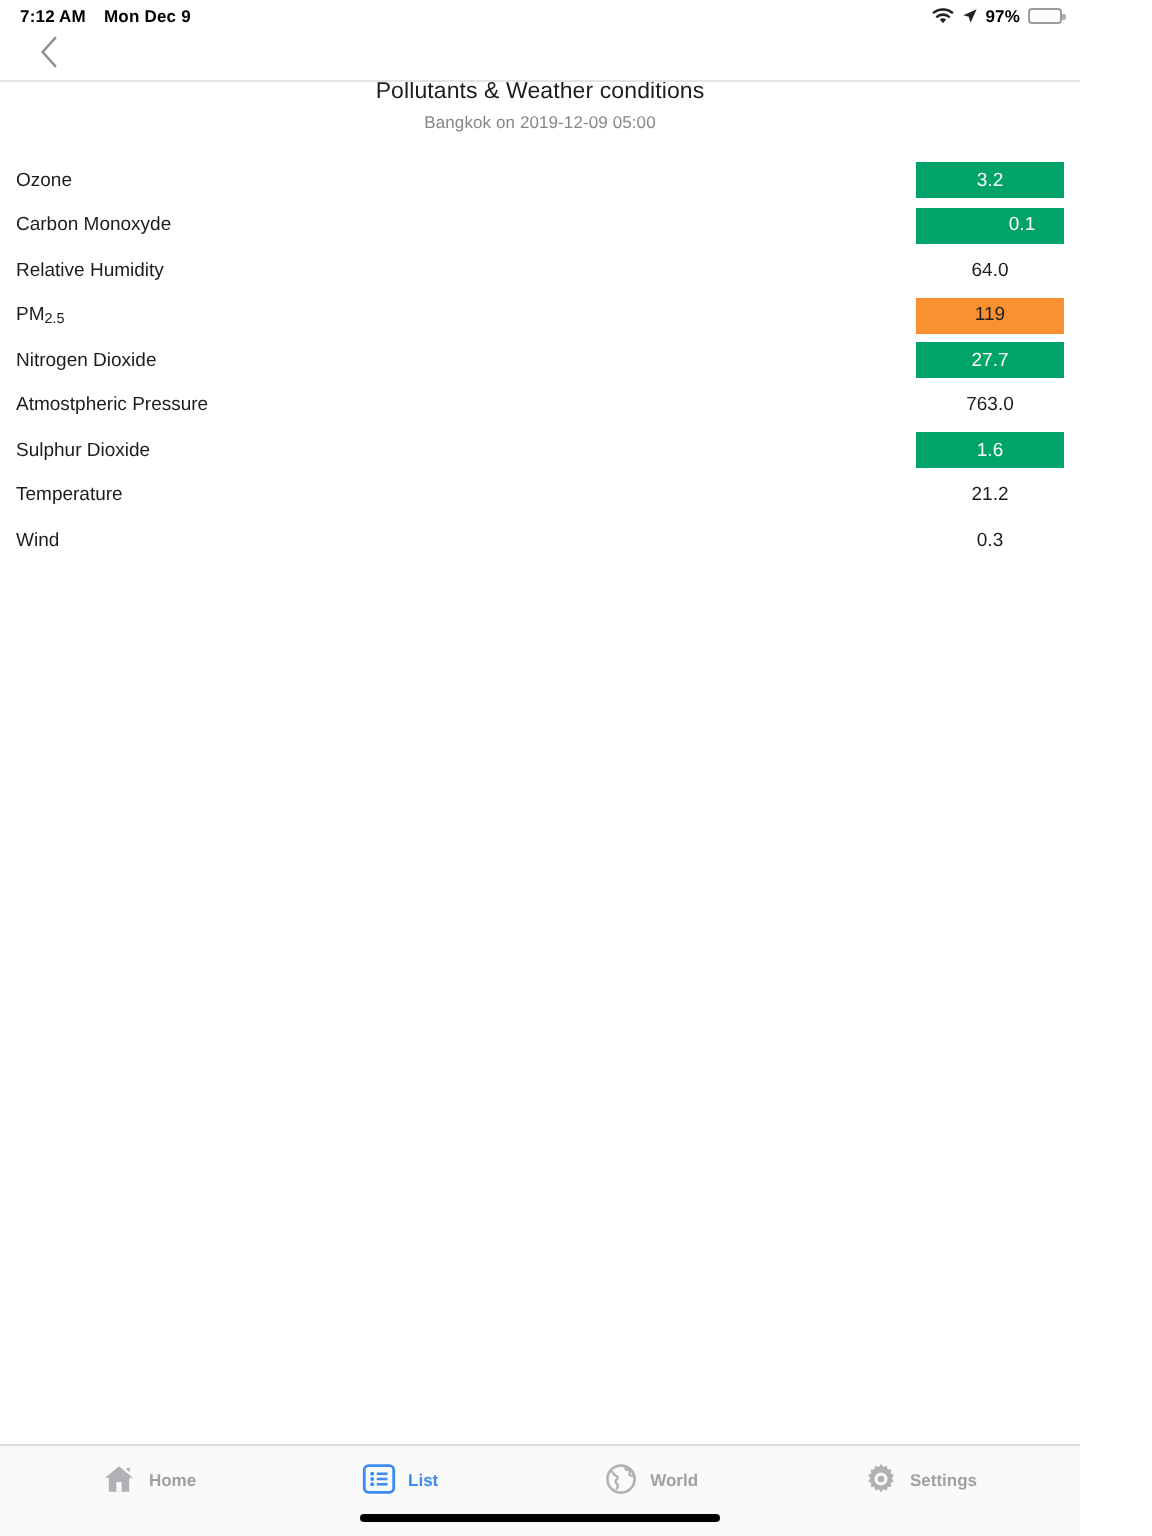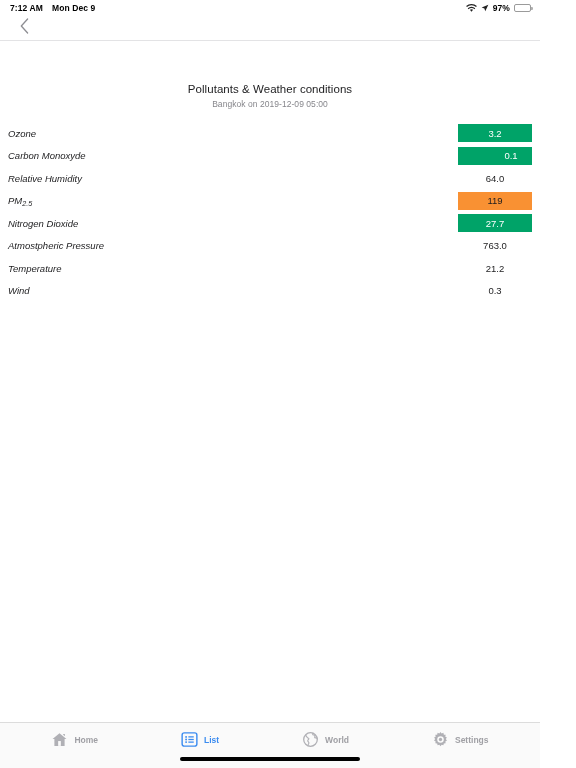--- a/index.html
+++ b/index.html
@@ -81,21 +81,20 @@
     display: flex;
     align-items: center;
     justify-content: center;
     cursor: pointer;
   }
 
   
   .header {
     padding-top: 0;
     text-align: center;
-    margin-top: 43px;
   }
   .page-title {
     font-size: 11.5px;
     color: #1d1d1f;
     font-weight: 400;
     letter-spacing: 0.05px;
   }
   .page-subtitle {
     font-size: 8.5px;
     color: #86868b;
@@ -113,21 +112,20 @@
     height: 22.5px;
     display: flex;
     align-items: center;
     justify-content: space-between;
   }
   .row-label {
     font-size: 9.5px;
     color: #1d1d1f;
     padding-left: 0px;
     white-space: nowrap;
-    font-style: italic;
   }
   .row-label sub {
     font-size: 7.2px;
     vertical-align: -0.22em;
     line-height: 0;
   }
   .row-value-wrap {
     width: 74px;
     display: flex;
     align-items: center;
@@ -266,20 +264,26 @@
           <div class="badge" style="background: rgb(0, 163, 104); color: rgb(255, 255, 255);">27.7</div>
         </div>
       </div>
       <div class="list-row">
         <div class="row-label"><span>Atmostpheric Pressure</span></div>
         <div class="row-value-wrap">
           <div class="badge plain" style="background: transparent; color: rgb(29, 29, 31);">763.0</div>
         </div>
       </div>
       <div class="list-row">
+        <div class="row-label"><span>Sulphur Dioxide</span></div>
+        <div class="row-value-wrap">
+          <div class="badge" style="background: rgb(0, 163, 104); color: rgb(255, 255, 255);">1.6</div>
+        </div>
+      </div>
+      <div class="list-row">
         <div class="row-label"><span>Temperature</span></div>
         <div class="row-value-wrap">
           <div class="badge plain" style="background: transparent; color: rgb(29, 29, 31);">21.2</div>
         </div>
       </div>
       <div class="list-row">
         <div class="row-label"><span>Wind</span></div>
         <div class="row-value-wrap">
           <div class="badge plain" style="background: transparent; color: rgb(29, 29, 31);">0.3</div>
         </div>

